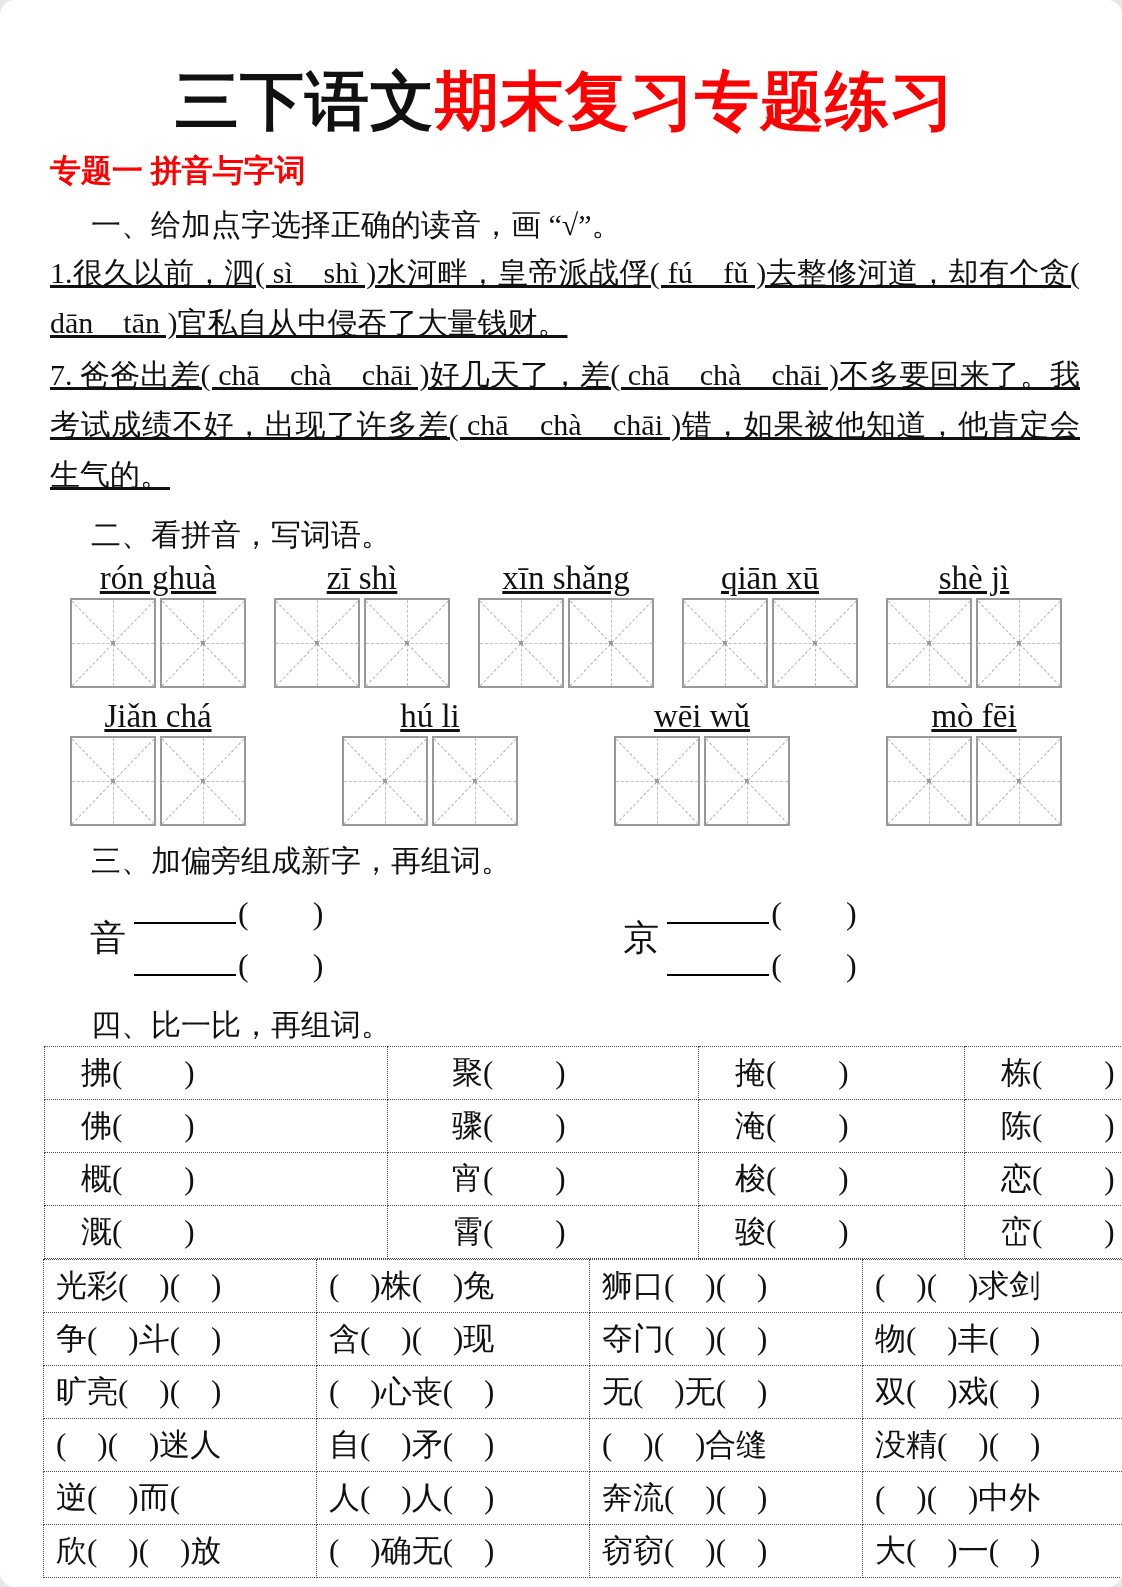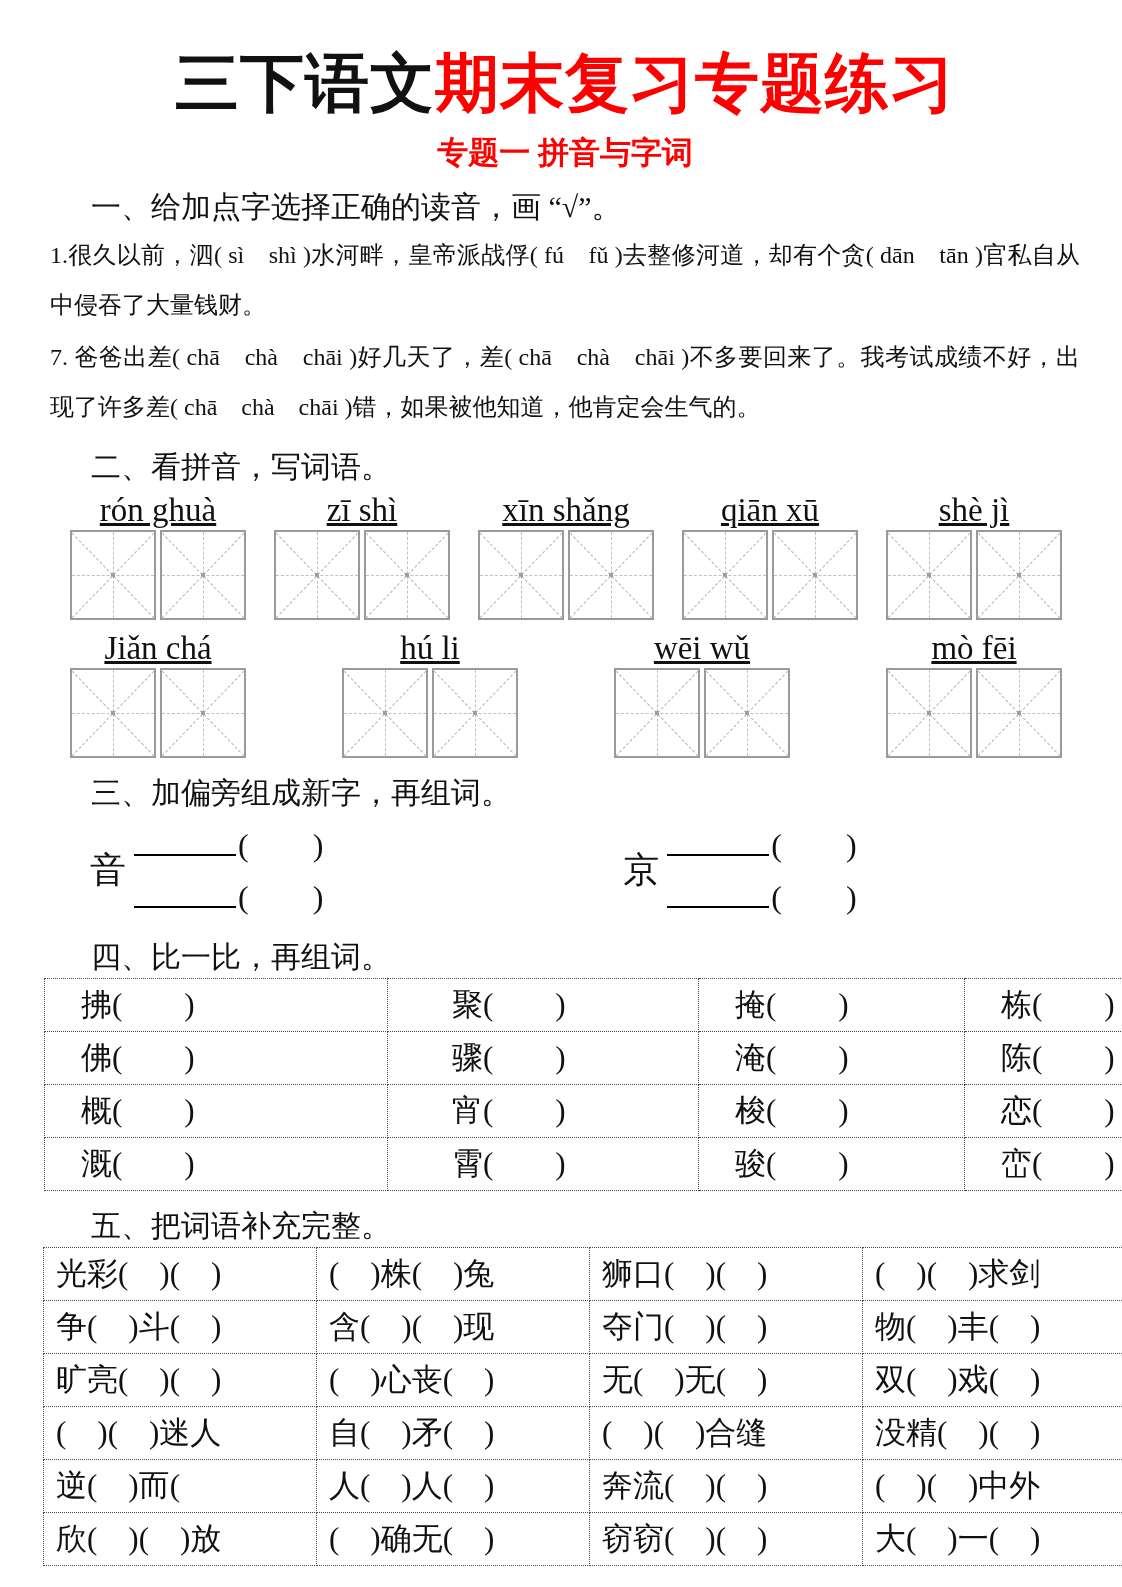--- a/index.html
+++ b/index.html
@@ -1,50 +1,52 @@
 <!DOCTYPE html>
 <html><head>
 <meta charset="utf-8">
 <style>
   html,body{margin:0;padding:0;background:#e8e8e8;}
   .page{
     position:relative;
     width:1122px;height:1587px;
     background:#ffffff;
     box-sizing:border-box;
-    padding:22px 42px 0 50px;
+    padding:40px 42px 0 50px;
     overflow:hidden;
     font-family:"Liberation Serif","DejaVu Serif",serif;
     color:#111;
+    border-radius:15px;
   }
   .title{
     margin:24px 0 0 0;
     text-align:center;
     font-size:64px;line-height:76px;
     font-weight:900;
     letter-spacing:1px;
     white-space:nowrap;
   }
   .t-red{color:#fe0000;}
   .subtitle{
     margin:12px 0 0 0;
-    text-align:center;
+    text-align:left;
     color:#fe0000;
     font-size:31px;line-height:38px;
     font-weight:bold;
   }
   .heading{
     font-size:30px;line-height:42px;
     margin-top:14px;
     margin-left:41px;
   }
   .para{
     margin:2px 0 0 0;
-    font-size:24px;line-height:50px;
+    font-size:30px;line-height:50px;
     text-align:justify;
+    text-decoration:underline;
   }
   
   .pinyin-row{
     display:flex;justify-content:space-between;
     margin:2px 14px 0 16px;
     text-decoration:underline;
   }
   .pinyin-row.second{margin-top:8px;}
   .pin-group{width:184px;text-align:center;}
   .pin-label{font-size:33px;line-height:40px;white-space:nowrap;}
@@ -296,21 +298,20 @@
     </tr>
     <tr>
       <td class="w1">溉(　　)</td>
       <td class="w2 c2">霄(　　)</td>
       <td class="w3">骏(　　)</td>
       <td class="w4">峦(　　)</td>
     </tr>
   </tbody>
     </table>
 
-  <div class="heading">五、把词语补充完整。</div>
 
   <table class="t5">
     <tbody>
         <tr>
       <td class="e">光彩(　)(　)</td>
       <td class="e">(　)株(　)兔</td>
       <td class="e">狮口(　)(　)</td>
       <td class="e">(　)(　)求剑</td>
     </tr>
     <tr>

